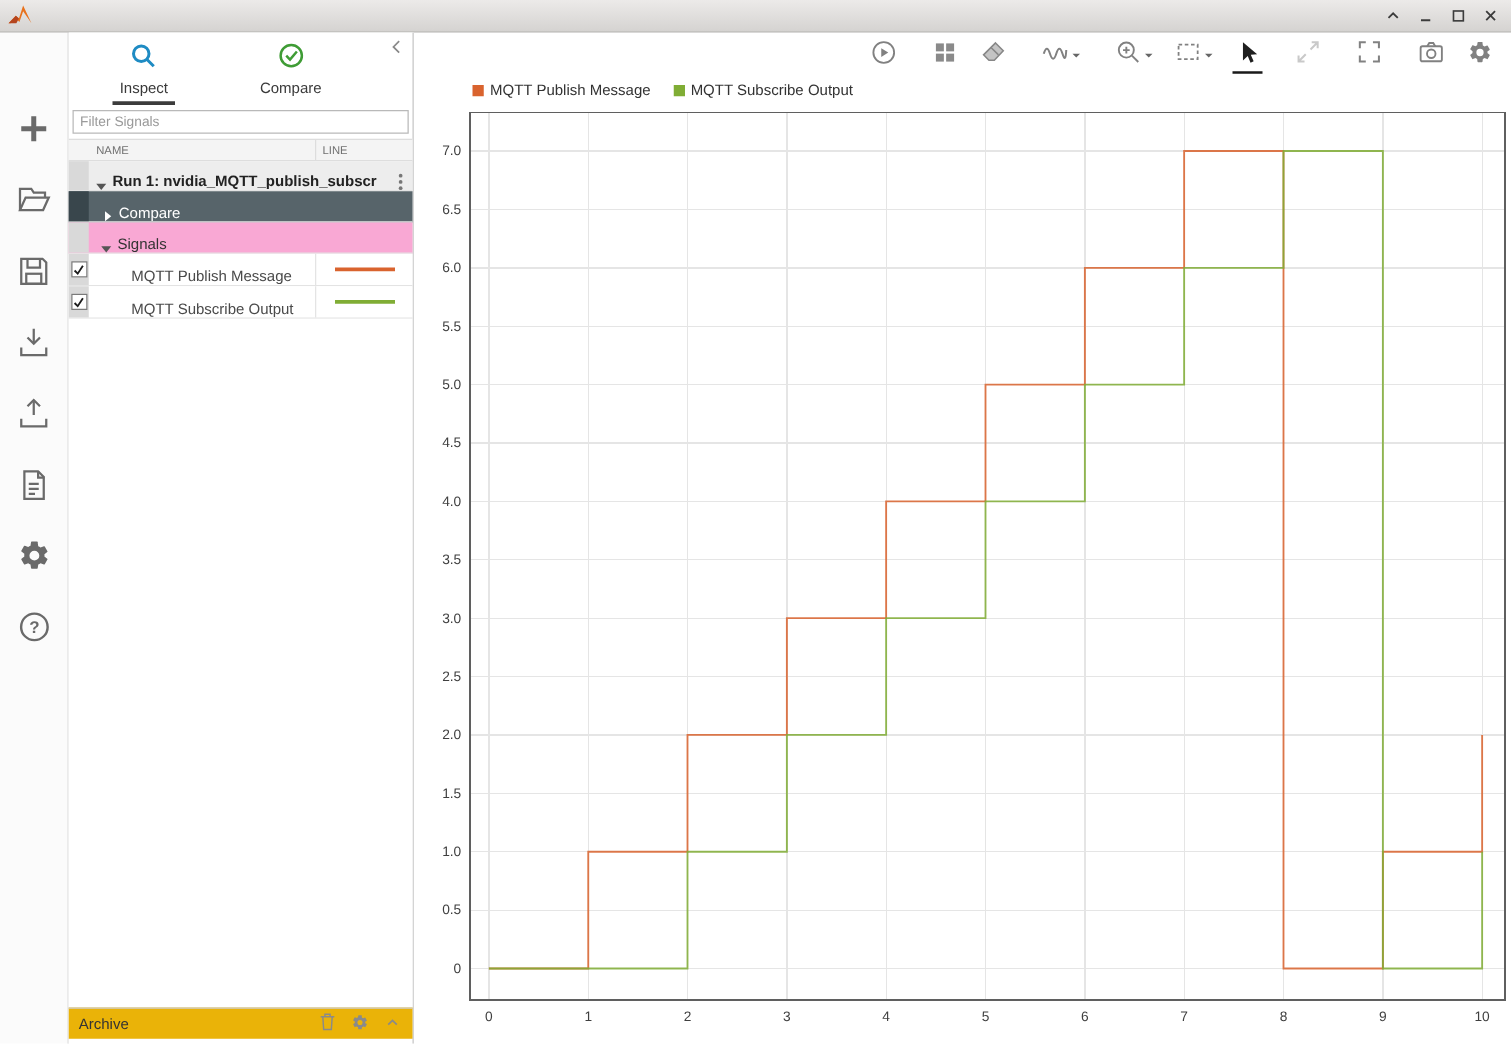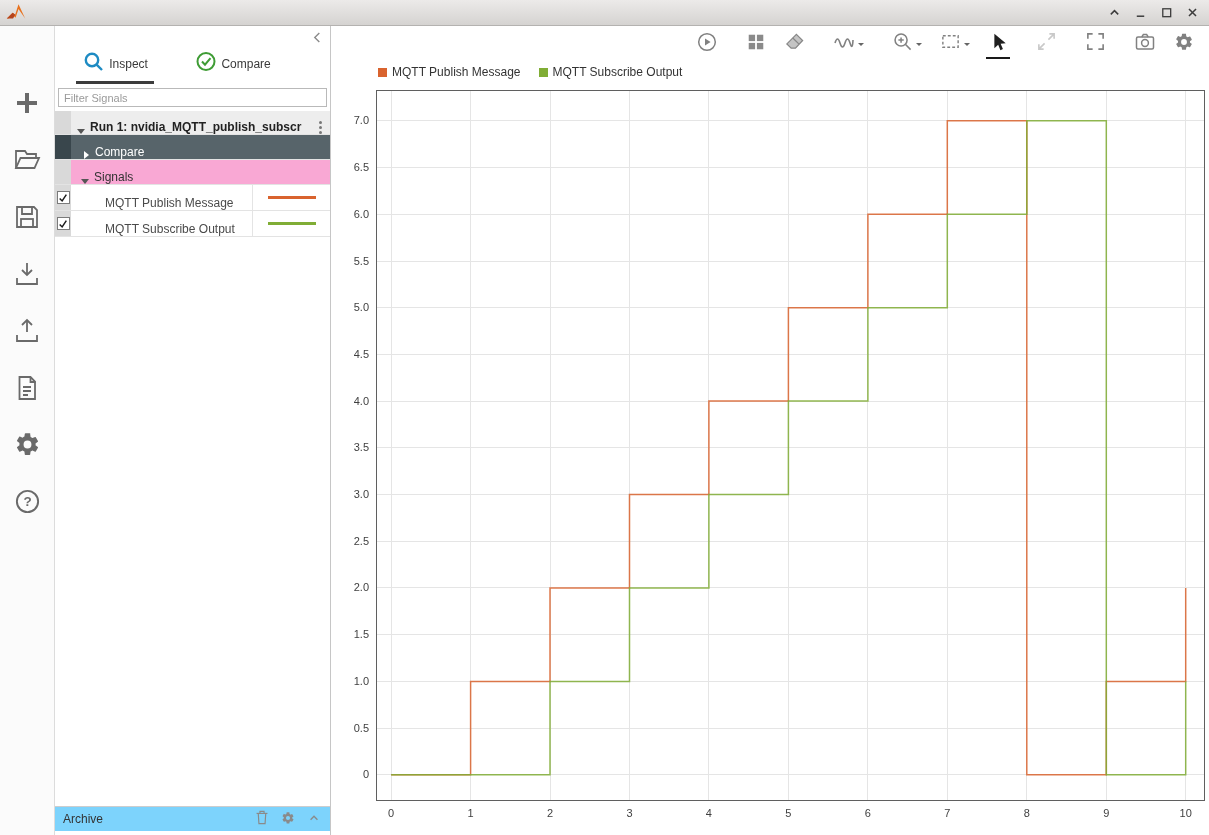--- a/index.html
+++ b/index.html
@@ -14,21 +14,21 @@
 .win-btn{width:18px;height:18px;display:flex;align-items:center;justify-content:center}
 
 
 .app{display:flex;height:809px}
 .iconstrip{width:55px;background:#fbfbfb;border-right:1px solid #dcdcdc;display:flex;flex-direction:column;align-items:center;padding-top:62px;gap:25px;flex:none}
 .strip-btn{width:32px;height:32px;display:flex;align-items:center;justify-content:center}
 
 
 .sidebar{width:276px;border-right:1px solid #c6c6c6;display:flex;flex-direction:column;background:#fff;position:relative;flex:none;padding-bottom:4px}
 .tabs{height:58px;display:flex;justify-content:space-around;align-items:flex-end;padding:0 36px 0 4px;flex:none}
-.tab{display:flex;flex-direction:row;align-items:center;gap:3px;padding:0 6px 4px 6px;border-bottom:3px solid transparent}
+.tab{display:flex;flex-direction:column;align-items:center;gap:3px;padding:0 6px 4px 6px;border-bottom:3px solid transparent}
 .tab.active{border-bottom-color:#3c3c3c}
 .tab-lbl{font-size:12px;color:#3a3a3a}
 .collapse-btn{position:absolute;top:6px;right:7px}
 .filter{margin:4px 3px;height:19px;border:1px solid #b9b9b9;font-size:11px;padding:0 5px;width:calc(100% - 6px);color:#333;font-family:inherit}
 .filter::placeholder{color:#9a9a9a}
 .thead{height:18px;display:flex;align-items:center;background:#f4f4f4;border-top:1px solid #ddd;border-bottom:1px solid #ddd;font-size:9px;color:#707070;flex:none}
 .thead .c-name{padding-left:22px;flex:1}
 .thead .c-line{width:78px;border-left:1px solid #ddd;padding-left:5px;align-self:stretch;display:flex;align-items:center}
 .trow{display:flex;align-items:stretch;border-bottom:1px solid #e3e3e3;flex:none}
 .gutter{width:16px;background:#d9d9d9;flex:none;display:flex;align-items:center;justify-content:center}
@@ -43,21 +43,21 @@
 .signals-row{height:25px;background:#f9a8d4}
 .sig-row{height:26px;background:#fff}
 .sig-name{flex:1;padding-left:34px;color:#4a4a4a;white-space:nowrap;overflow:hidden}
 .swatch-cell{width:78px;border-left:1px solid #e4e4e4;align-self:stretch;display:flex;align-items:center;justify-content:center}
 .swatch-line{width:48px;height:3px}
 .tri-down{width:0;height:0;border-left:4px solid transparent;border-right:4px solid transparent;border-top:5px solid #555;margin:0 5px 0 6px;flex:none}
 .tri-right{width:0;height:0;border-top:4px solid transparent;border-bottom:4px solid transparent;border-left:5px solid #fff;margin:0 6px 0 13px;flex:none}
 .signals-row .tri-down{margin-left:10px}
 .checkbox{width:13px;height:13px;background:#fff;border:1px solid #7a7a7a;display:flex;align-items:center;justify-content:center}
 .side-spacer{flex:1;background:#fff}
-.archive-bar{height:25px;background:#7dd3fc;border-top:1px solid #cdcdcd;display:flex;align-items:center;flex:none}
+.archive-bar{height:25px;background:#eab308;border-top:1px solid #cdcdcd;display:flex;align-items:center;flex:none}
 .archive-lbl{flex:1;padding-left:8px;color:#333}
 .bar-ico{width:20px;height:20px;display:flex;align-items:center;justify-content:center;margin-right:6px}
 .props-bar{height:28px;background:#f3f3f3;border-top:1px solid #cdcdcd;display:flex;align-items:center;flex:none}
 .props-lbl{flex:1;padding-left:8px;color:#333}
 
 
 .main{flex:1;display:flex;flex-direction:column;background:#fff;min-width:0}
 .plot-toolbar{height:34px;display:flex;align-items:center;justify-content:flex-end;padding-right:12px;flex:none}
 .pt-btn{height:26px;display:flex;align-items:center;justify-content:center;position:relative;padding:0 3px;margin-left:12px}
 .pt-btn.grp{margin-left:22px}
@@ -199,20 +199,24 @@
             <circle cx="12" cy="11.5" r="8.5"></circle>
               <path d="M8 11.5l3 3.2 5.5-6.5"></path>
           </svg>
         </span>
         <span class="tab-lbl">Compare</span>
       </div>
     </div>
 
     <input class="filter" value="" placeholder="Filter Signals" style="">
 
+    <div class="thead">
+      <span class="c-name">NAME</span>
+      <span class="c-line">LINE</span>
+    </div>
 
     <div class="trow run-row">
       <div class="gutter"></div>
       <div class="trow-body">
         <span class="tri-down"></span>
         <span class="run-lbl">Run 1: nvidia_MQTT_publish_subscr</span>
         <span class="vdots">
             <i></i>
             <i></i>
             <i></i>

